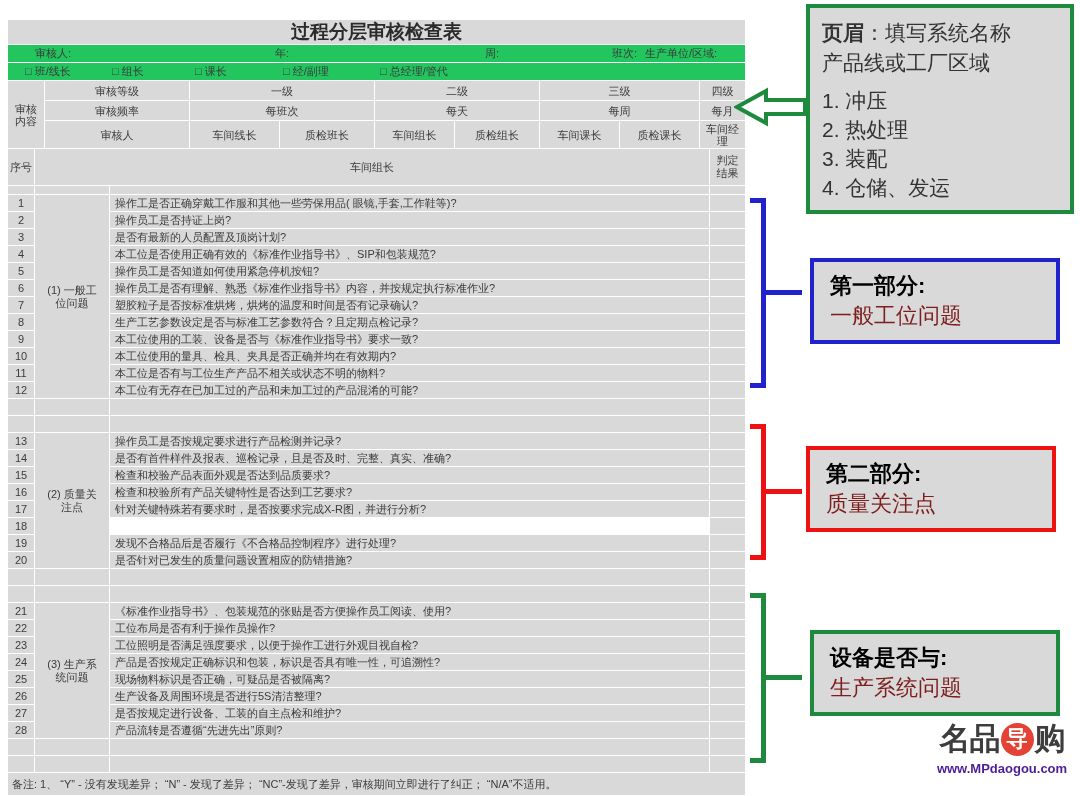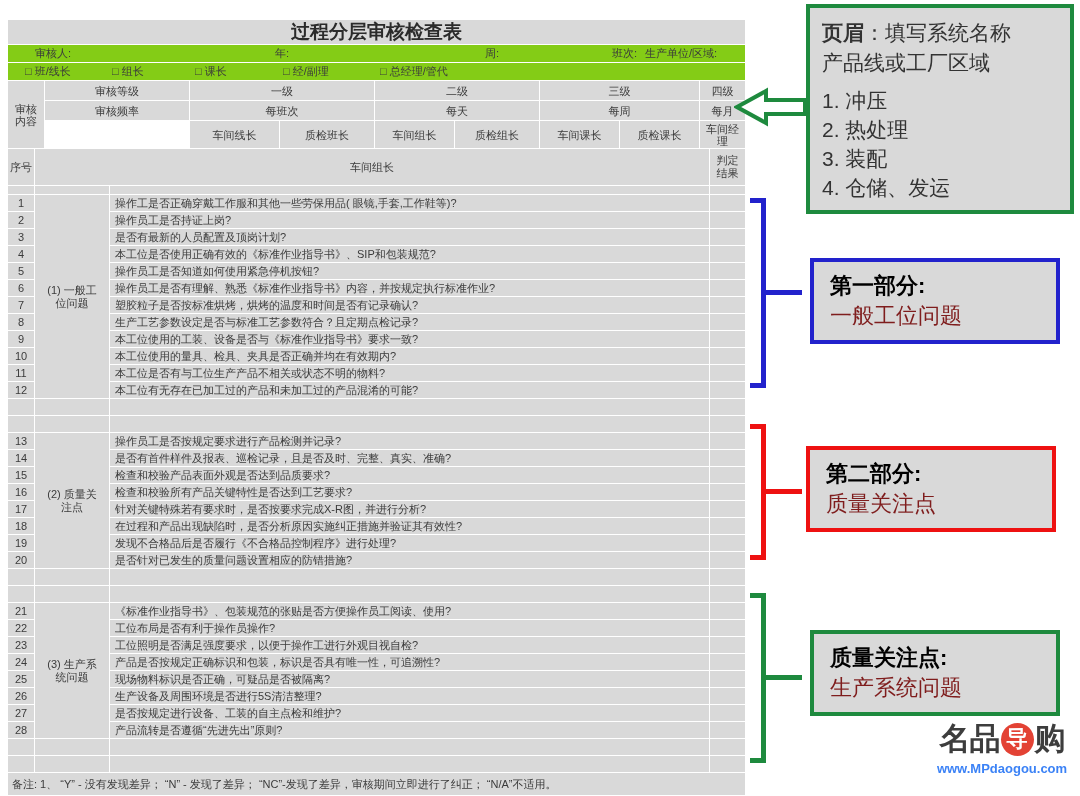--- a/index.html
+++ b/index.html
@@ -7,21 +7,21 @@
   .page {
     position:relative; width:1080px; height:796px; overflow:hidden;
     font-family:"Liberation Sans","DejaVu Sans",sans-serif; background:#fff;
   }
   
   .tbl { position:absolute; left:8px; top:20px; width:737px; }
   .cell { background:#d9d9d9; color:#3b3b3b; font-size:11px;
           display:flex; align-items:center; justify-content:center; }
   .t-title { height:24px; background:#d9d9d9; color:#2b2b2b;
              font-size:19px; font-weight:bold; text-align:center; line-height:24px; }
-  .t-info, .t-check { position:relative; height:17px; background:#84cc16; margin-top:1px; }
+  .t-info, .t-check { position:relative; height:17px; background:#22c55e; margin-top:1px; }
   .t-info span, .t-check span { position:absolute; top:0; line-height:17px;
              font-size:11px; color:#3b3b3b; white-space:nowrap; }
   .t-levels { display:grid; margin-top:1px; gap:1px;
               grid-template-columns:36px 144px 89px 94px 79px 84px 79px 79px 45px;
               grid-template-rows:19px 19px 27px; background:#fff; }
   .t-levels .cell { text-align:center; line-height:12px; }
   .corner { grid-row:1 / span 3; grid-column:1; padding:0 7px; }
   .t-colhead { display:grid; margin-top:1px; gap:1px; height:36px;
                grid-template-columns:26px 74px 599px 35px; background:#fff; }
   .t-colhead .cell { text-align:center; line-height:13px; }
@@ -48,21 +48,21 @@
   .box-red   { border:4px solid #ee1111; left:806px; top:446px; }
   .box-green { border:4px solid #1e8a3e; left:810px; top:630px; }
   svg.abs { position:absolute; }
   
   .logo { position:absolute; left:928px; top:718px; width:148px; }
   .logo-chars { display:flex; align-items:center; justify-content:center;
                 font-weight:bold; color:#3d3d3d; font-size:31px; letter-spacing:-1px; }
   .logo-ball { width:33px; height:33px; border-radius:50%; background:#e34234;
                color:#fff; font-size:22px; letter-spacing:0;
                display:flex; align-items:center; justify-content:center; margin:0 1px; }
-  .logo-url { color:#3b82f6; font-size:13px; font-weight:bold; text-align:center; margin-top:1px; }
+  .logo-url { color:#4c1d95; font-size:13px; font-weight:bold; text-align:center; margin-top:1px; }
 </style>
 </head>
 <body>
 
 <div class="page">
 
   <div class="tbl">
 
     <div class="t-title">过程分层审核检查表</div>
 
@@ -87,20 +87,21 @@
       <div class="cell" style="grid-row:1;grid-column:2">审核等级</div>
       <div class="cell" style="grid-row:1;grid-column:3 / span 2">一级</div>
       <div class="cell" style="grid-row:1;grid-column:5 / span 2">二级</div>
       <div class="cell" style="grid-row:1;grid-column:7 / span 2">三级</div>
       <div class="cell" style="grid-row:1;grid-column:9">四级</div>
       <div class="cell" style="grid-row:2;grid-column:2">审核频率</div>
       <div class="cell" style="grid-row:2;grid-column:3 / span 2">每班次</div>
       <div class="cell" style="grid-row:2;grid-column:5 / span 2">每天</div>
       <div class="cell" style="grid-row:2;grid-column:7 / span 2">每周</div>
       <div class="cell" style="grid-row:2;grid-column:9">每月</div>
+      <div class="cell" style="grid-row:3;grid-column:2">审核人</div>
       <div class="cell" style="grid-row:3;grid-column:3">车间线长</div>
       <div class="cell" style="grid-row:3;grid-column:4">质检班长</div>
       <div class="cell" style="grid-row:3;grid-column:5">车间组长</div>
       <div class="cell" style="grid-row:3;grid-column:6">质检组长</div>
       <div class="cell" style="grid-row:3;grid-column:7">车间课长</div>
       <div class="cell" style="grid-row:3;grid-column:8">质检课长</div>
       <div class="cell" style="grid-row:3;grid-column:9;padding:0 2px">车间经理</div>
     </div>
 
     <div class="t-colhead">
@@ -175,21 +176,20 @@
           <div class="cell no-cell" style="grid-area: 3 / 1;">15</div>
           <div class="cell q-cell" style="grid-area: 3 / 3;">检查和校验产品表面外观是否达到品质要求?</div>
           <div class="cell r-cell" style="grid-area: 3 / 4;"></div>
           <div class="cell no-cell" style="grid-area: 4 / 1;">16</div>
           <div class="cell q-cell" style="grid-area: 4 / 3;">检查和校验所有产品关键特性是否达到工艺要求?</div>
           <div class="cell r-cell" style="grid-area: 4 / 4;"></div>
           <div class="cell no-cell" style="grid-area: 5 / 1;">17</div>
           <div class="cell q-cell" style="grid-area: 5 / 3;">针对关键特殊若有要求时，是否按要求完成X-R图，并进行分析?</div>
           <div class="cell r-cell" style="grid-area: 5 / 4;"></div>
           <div class="cell no-cell" style="grid-area: 6 / 1;">18</div>
-          <div class="cell q-cell" style="grid-area: 6 / 3;">在过程和产品出现缺陷时，是否分析原因实施纠正措施并验证其有效性?</div>
           <div class="cell r-cell" style="grid-area: 6 / 4;"></div>
           <div class="cell no-cell" style="grid-area: 7 / 1;">19</div>
           <div class="cell q-cell" style="grid-area: 7 / 3;">发现不合格品后是否履行《不合格品控制程序》进行处理?</div>
           <div class="cell r-cell" style="grid-area: 7 / 4;"></div>
           <div class="cell no-cell" style="grid-area: 8 / 1;">20</div>
           <div class="cell q-cell" style="grid-area: 8 / 3;">是否针对已发生的质量问题设置相应的防错措施?</div>
           <div class="cell r-cell" style="grid-area: 8 / 4;"></div>
           <div class="cell " style="grid-area: 9 / 1;"></div>
           <div class="cell " style="grid-area: 9 / 2;"></div>
           <div class="cell " style="grid-area: 9 / 3;"></div>
@@ -278,21 +278,21 @@
     <div class="part-text">质量关注点</div>
   </div>
 
   <svg class="abs" style="left:750px;top:593px" width="52" height="170">
     <rect x="0" y="0" width="16" height="5" fill="#1e8a3e"></rect>
     <rect x="11" y="0" width="5" height="170" fill="#1e8a3e"></rect>
     <rect x="0" y="165" width="16" height="5" fill="#1e8a3e"></rect>
     <rect x="16" y="82" width="36" height="5" fill="#1e8a3e"></rect>
   </svg>
   <div class="part-box box-green">
-    <div class="part-title">质量关注点:</div>
+    <div class="part-title">设备是否与:</div>
     <div class="part-text">生产系统问题</div>
   </div>
 
   <div class="logo">
     <div class="logo-chars">
       <span>名品</span>
       <span class="logo-ball">导</span>
       <span>购</span>
     </div>
     <div class="logo-url">www.MPdaogou.com</div>

